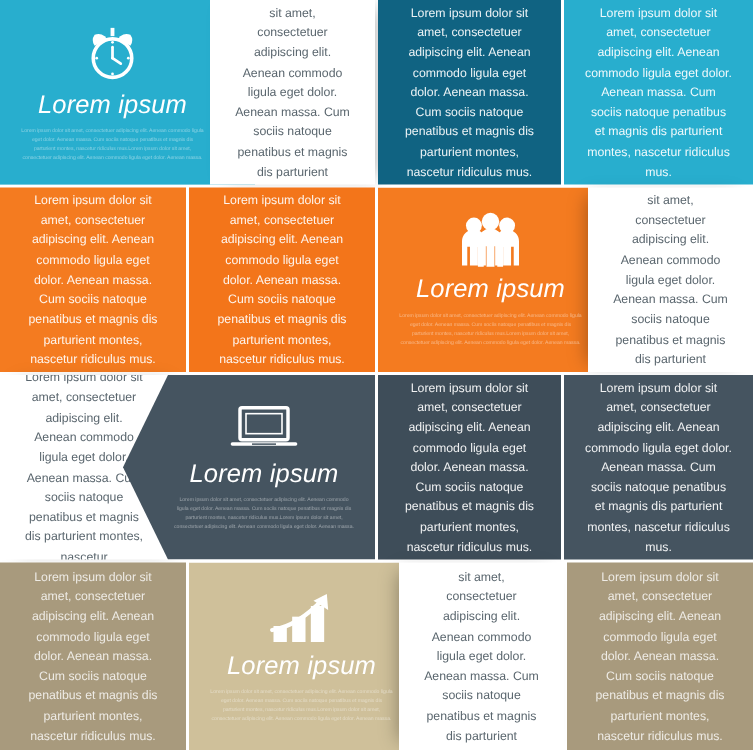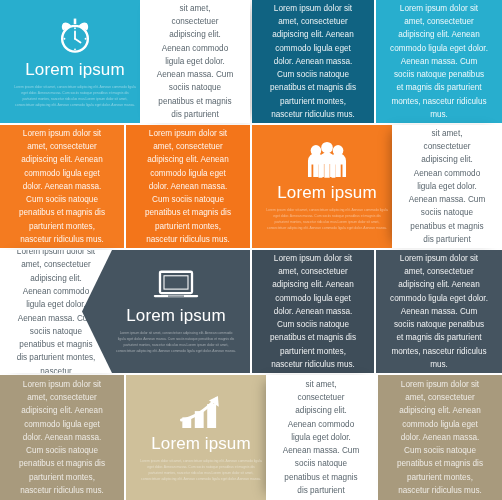--- a/index.html
+++ b/index.html
@@ -28,21 +28,21 @@
   .iconwrap { position:relative; z-index:3; display:flex; flex-direction:column;
               align-items:center; justify-content:center; padding:0 14px;
               width:100%; }
   .iconwrap.shiftL { padding-right:34px; }
   .iconwrap.shiftR { padding-left:34px; }
 
   .ico { display:block; margin-bottom:2px; }
   .ico svg { display:block; }
 
   .icon-title { font-size:17px; letter-spacing:.1px; color:#ffffff;
-                line-height:1.1; margin-top:1px; white-space:nowrap; }
+                line-height:1.1; margin-top:1px; white-space:nowrap;font-style:italic; }
   .icon-sub { font-size:3.4px; line-height:1.75; color:rgba(255,255,255,.45);
               margin-top:5px; max-width:128px; }
 
   
   .txtpanel { position:absolute; top:0; height:100%;
               display:flex; align-items:center; justify-content:center;
               text-align:center; }
   .txt { font-size:8.2px; line-height:1.62; padding:0 14px; }
   .txt.narrow { font-size:8.2px; line-height:1.62; padding:0 16px; }
 

